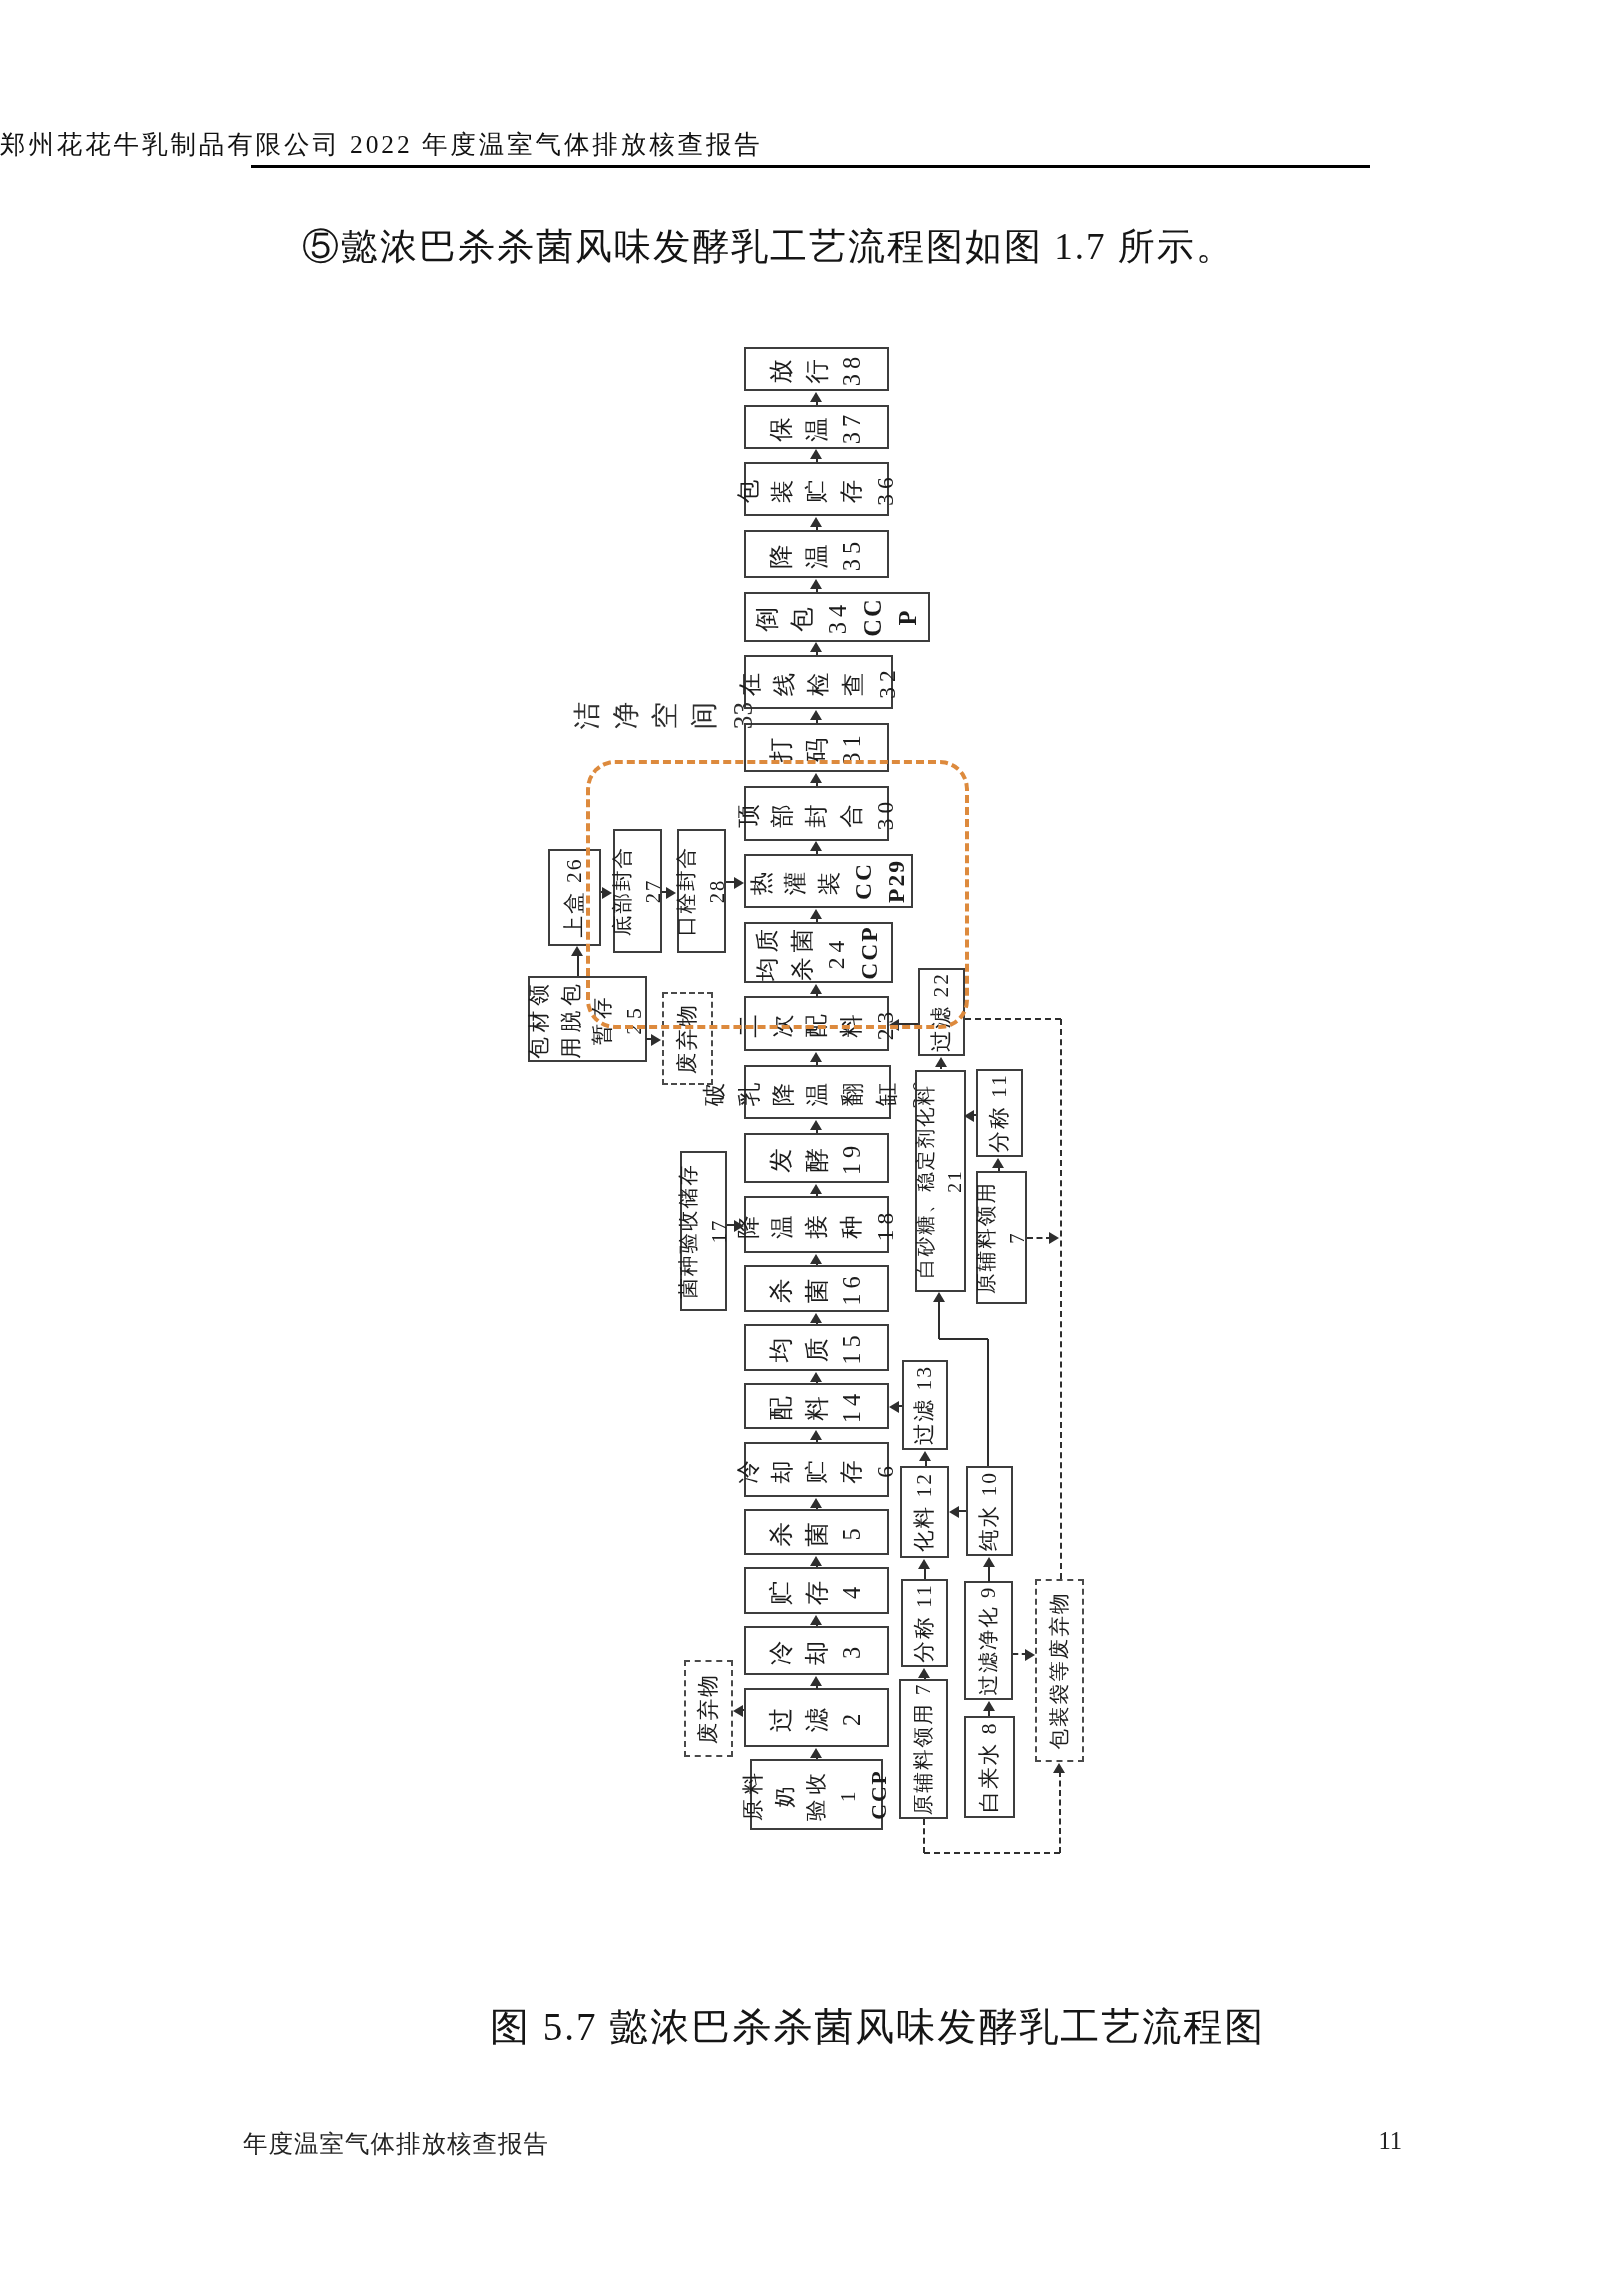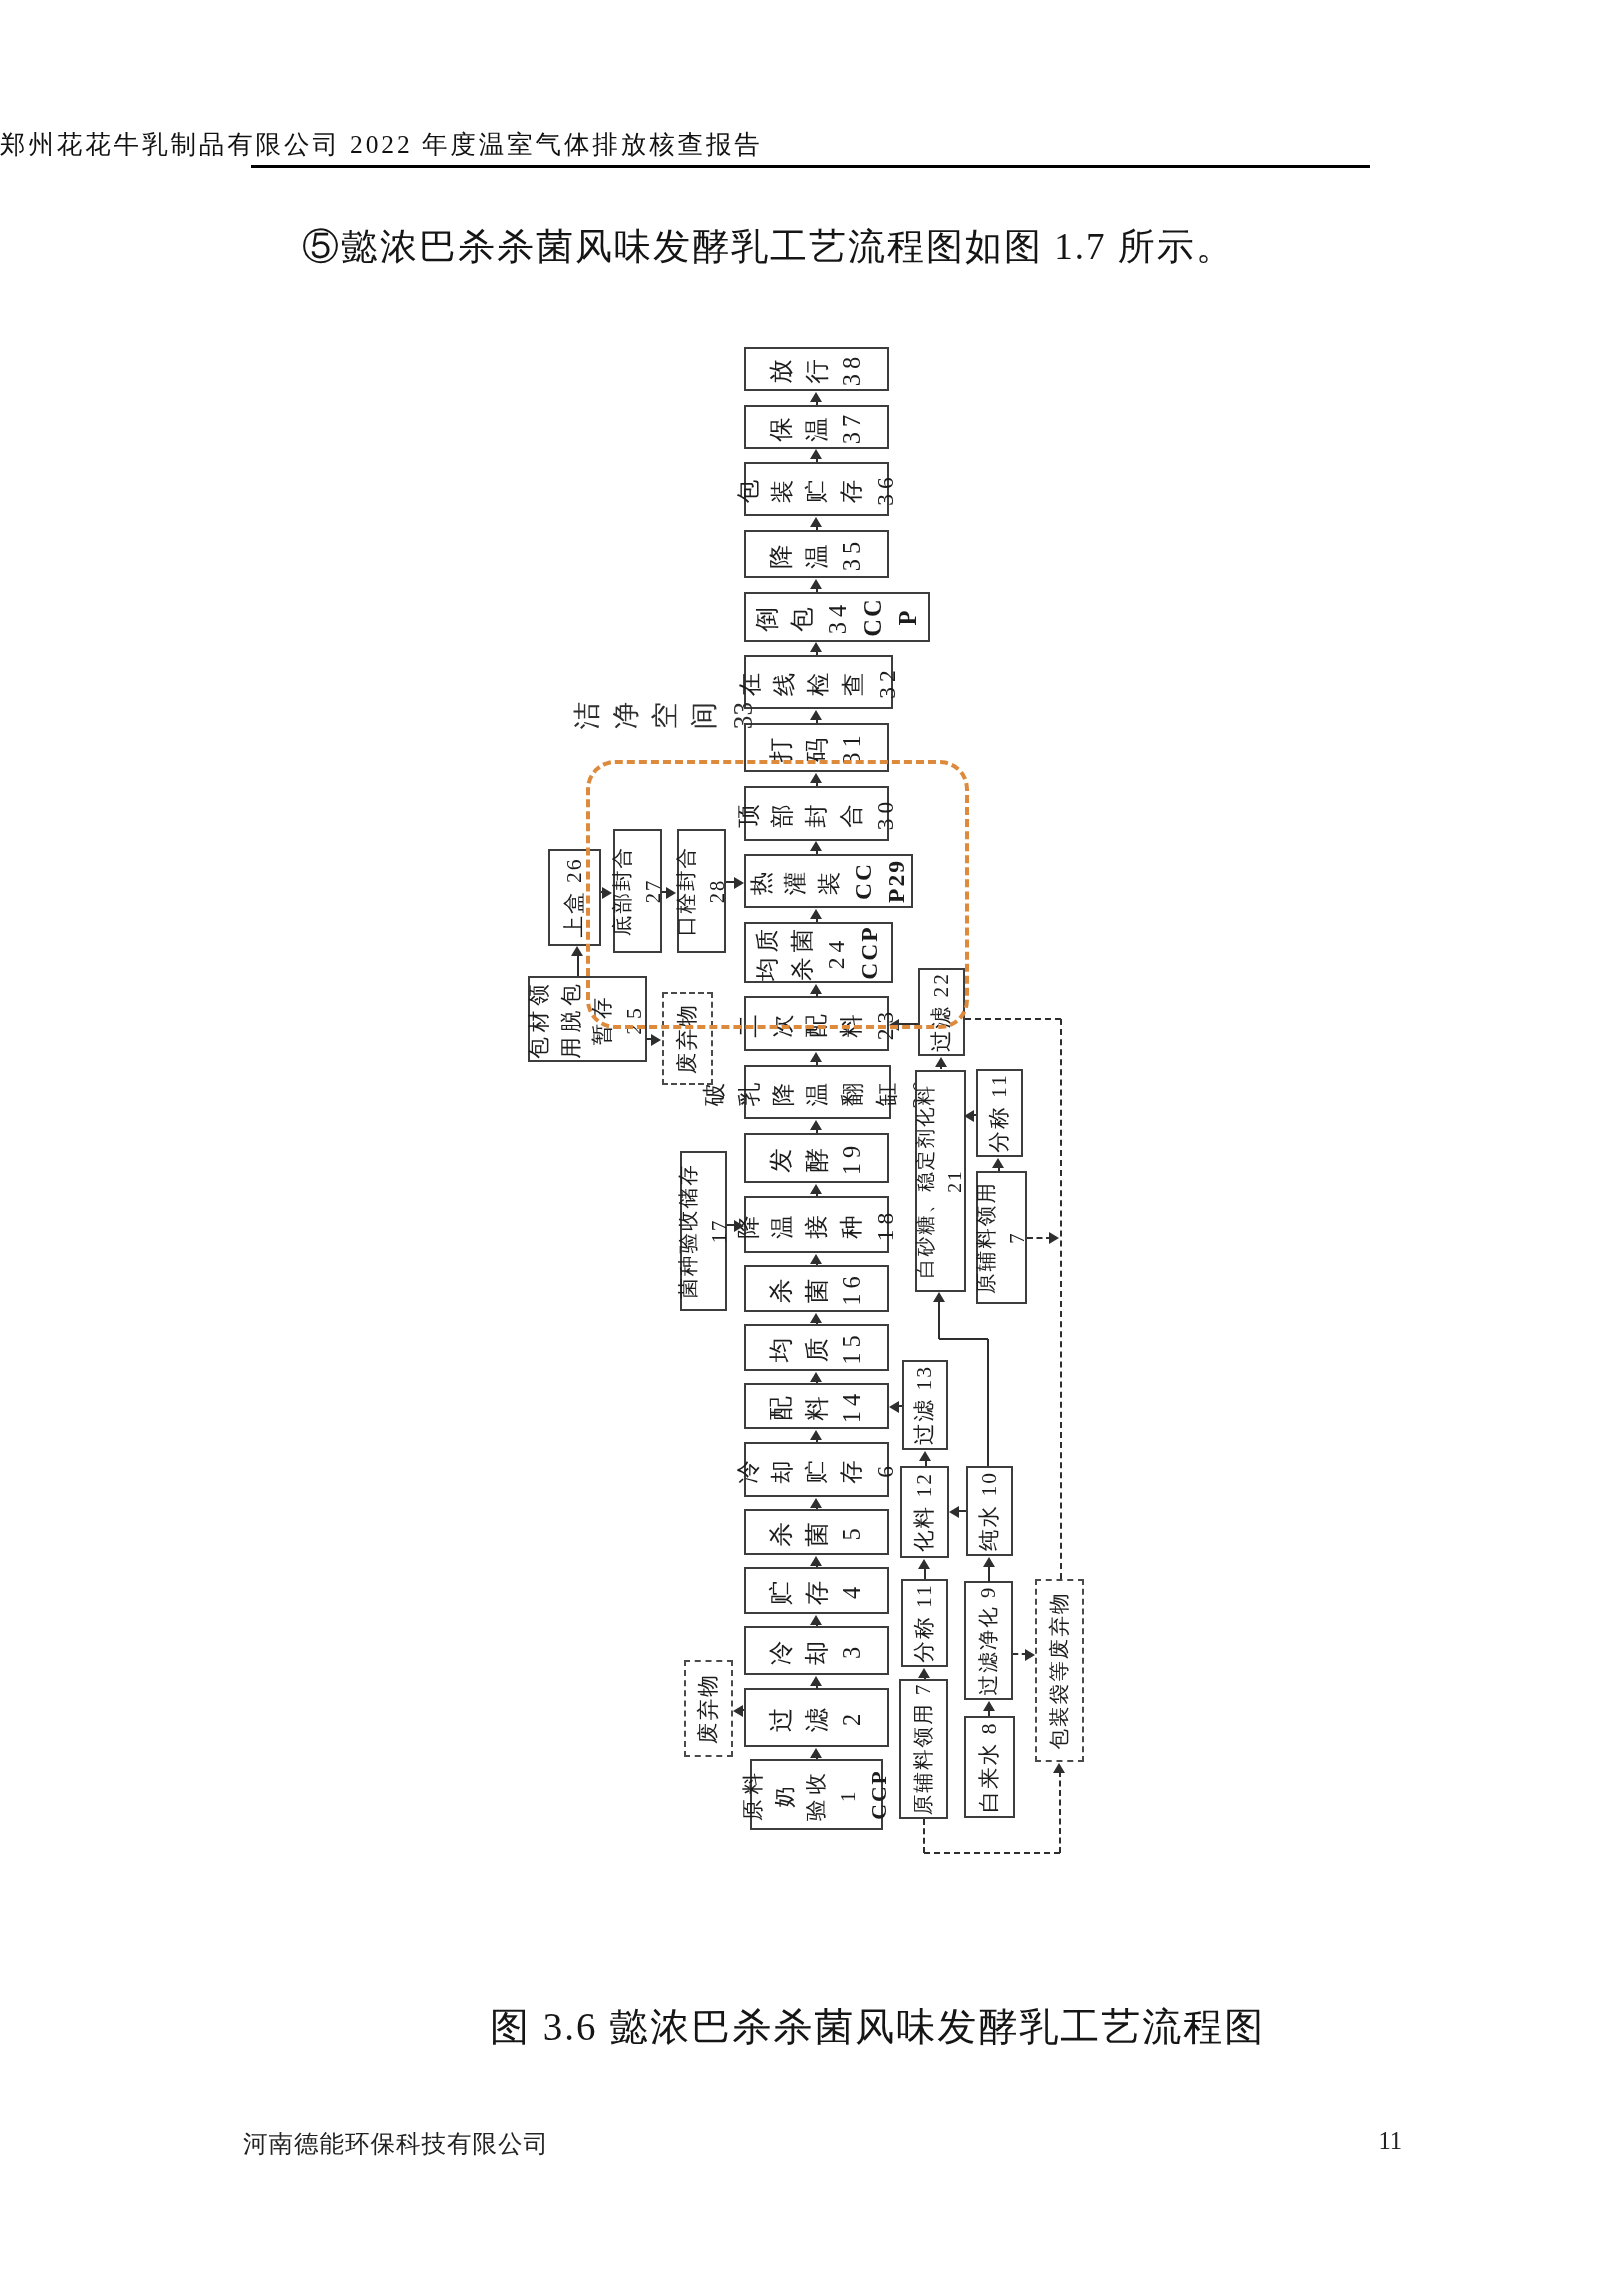--- a/index.html
+++ b/index.html
@@ -311,16 +311,16 @@
       <div class="edge" style="left: 250px; top: 510px; width: 0px; height: 0px; border-top: 10.8px solid rgb(46, 46, 46); border-left: 6.9px solid transparent; border-right: 6.9px solid transparent;"></div>
       <div class="cleanroom" style="left: 882px; top: 71px; width: 269px; height: 383px; border-color: rgb(221, 138, 61);"></div>
       <div class="cr-label" style="left: 1174px; top: 53px; width: 43px;">洁
 净
 空
 间
 33</div>
     </div>
 </div>
 
-<div class="caption">图 3.6 懿浓巴杀杀菌风味发酵乳工艺流程图</div>
-<div class="foot-co">河南德能环保科技有限公司</div>
+<div class="caption">图 5.7 懿浓巴杀杀菌风味发酵乳工艺流程图</div>
+<div class="foot-co">年度温室气体排放核查报告</div>
 <div class="foot-pg">11</div>
 
 
 </body></html>

